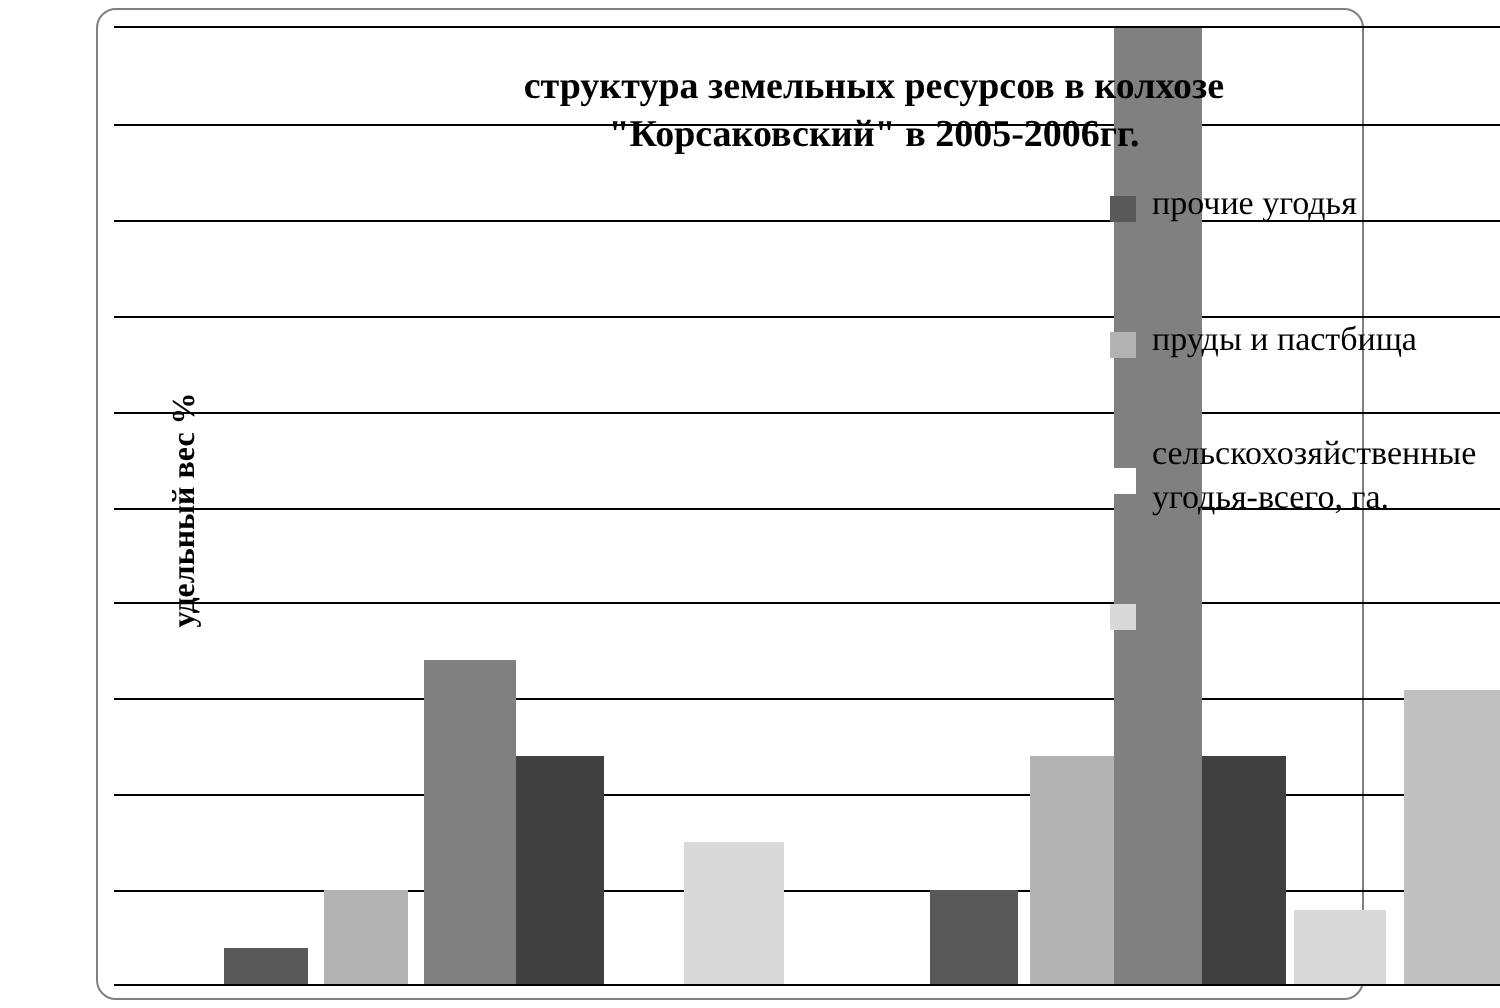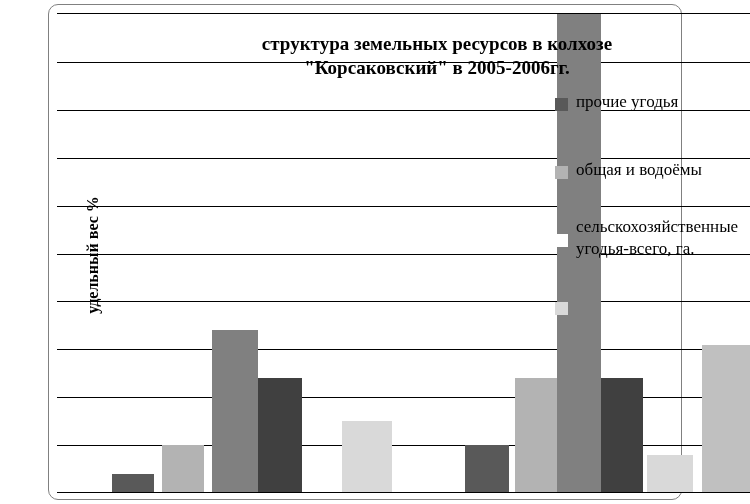--- a/index.html
+++ b/index.html
@@ -150,21 +150,21 @@
       <div>"Корсаковский" в 2005-2006гг.</div>
     </div>
     <div id="ylabel">удельный вес %</div>
     <div id="legend">
         <div class="legend-item">
           <span class="legend-swatch" style="background: rgb(89, 89, 89);"></span>
           <span class="legend-label">прочие угодья</span>
         </div>
         <div class="legend-item">
           <span class="legend-swatch" style="background: rgb(179, 179, 179);"></span>
-          <span class="legend-label">общая и водоёмы</span>
+          <span class="legend-label">пруды и пастбища</span>
         </div>
         <div class="legend-item">
           <span class="legend-swatch" style="background: rgb(255, 255, 255);"></span>
           <span class="legend-label">сельскохозяйственные угодья-всего, га.</span>
         </div>
         <div class="legend-item">
           <span class="legend-swatch" style="background: rgb(217, 217, 217);"></span>
         </div>
       </div>
   </div>

